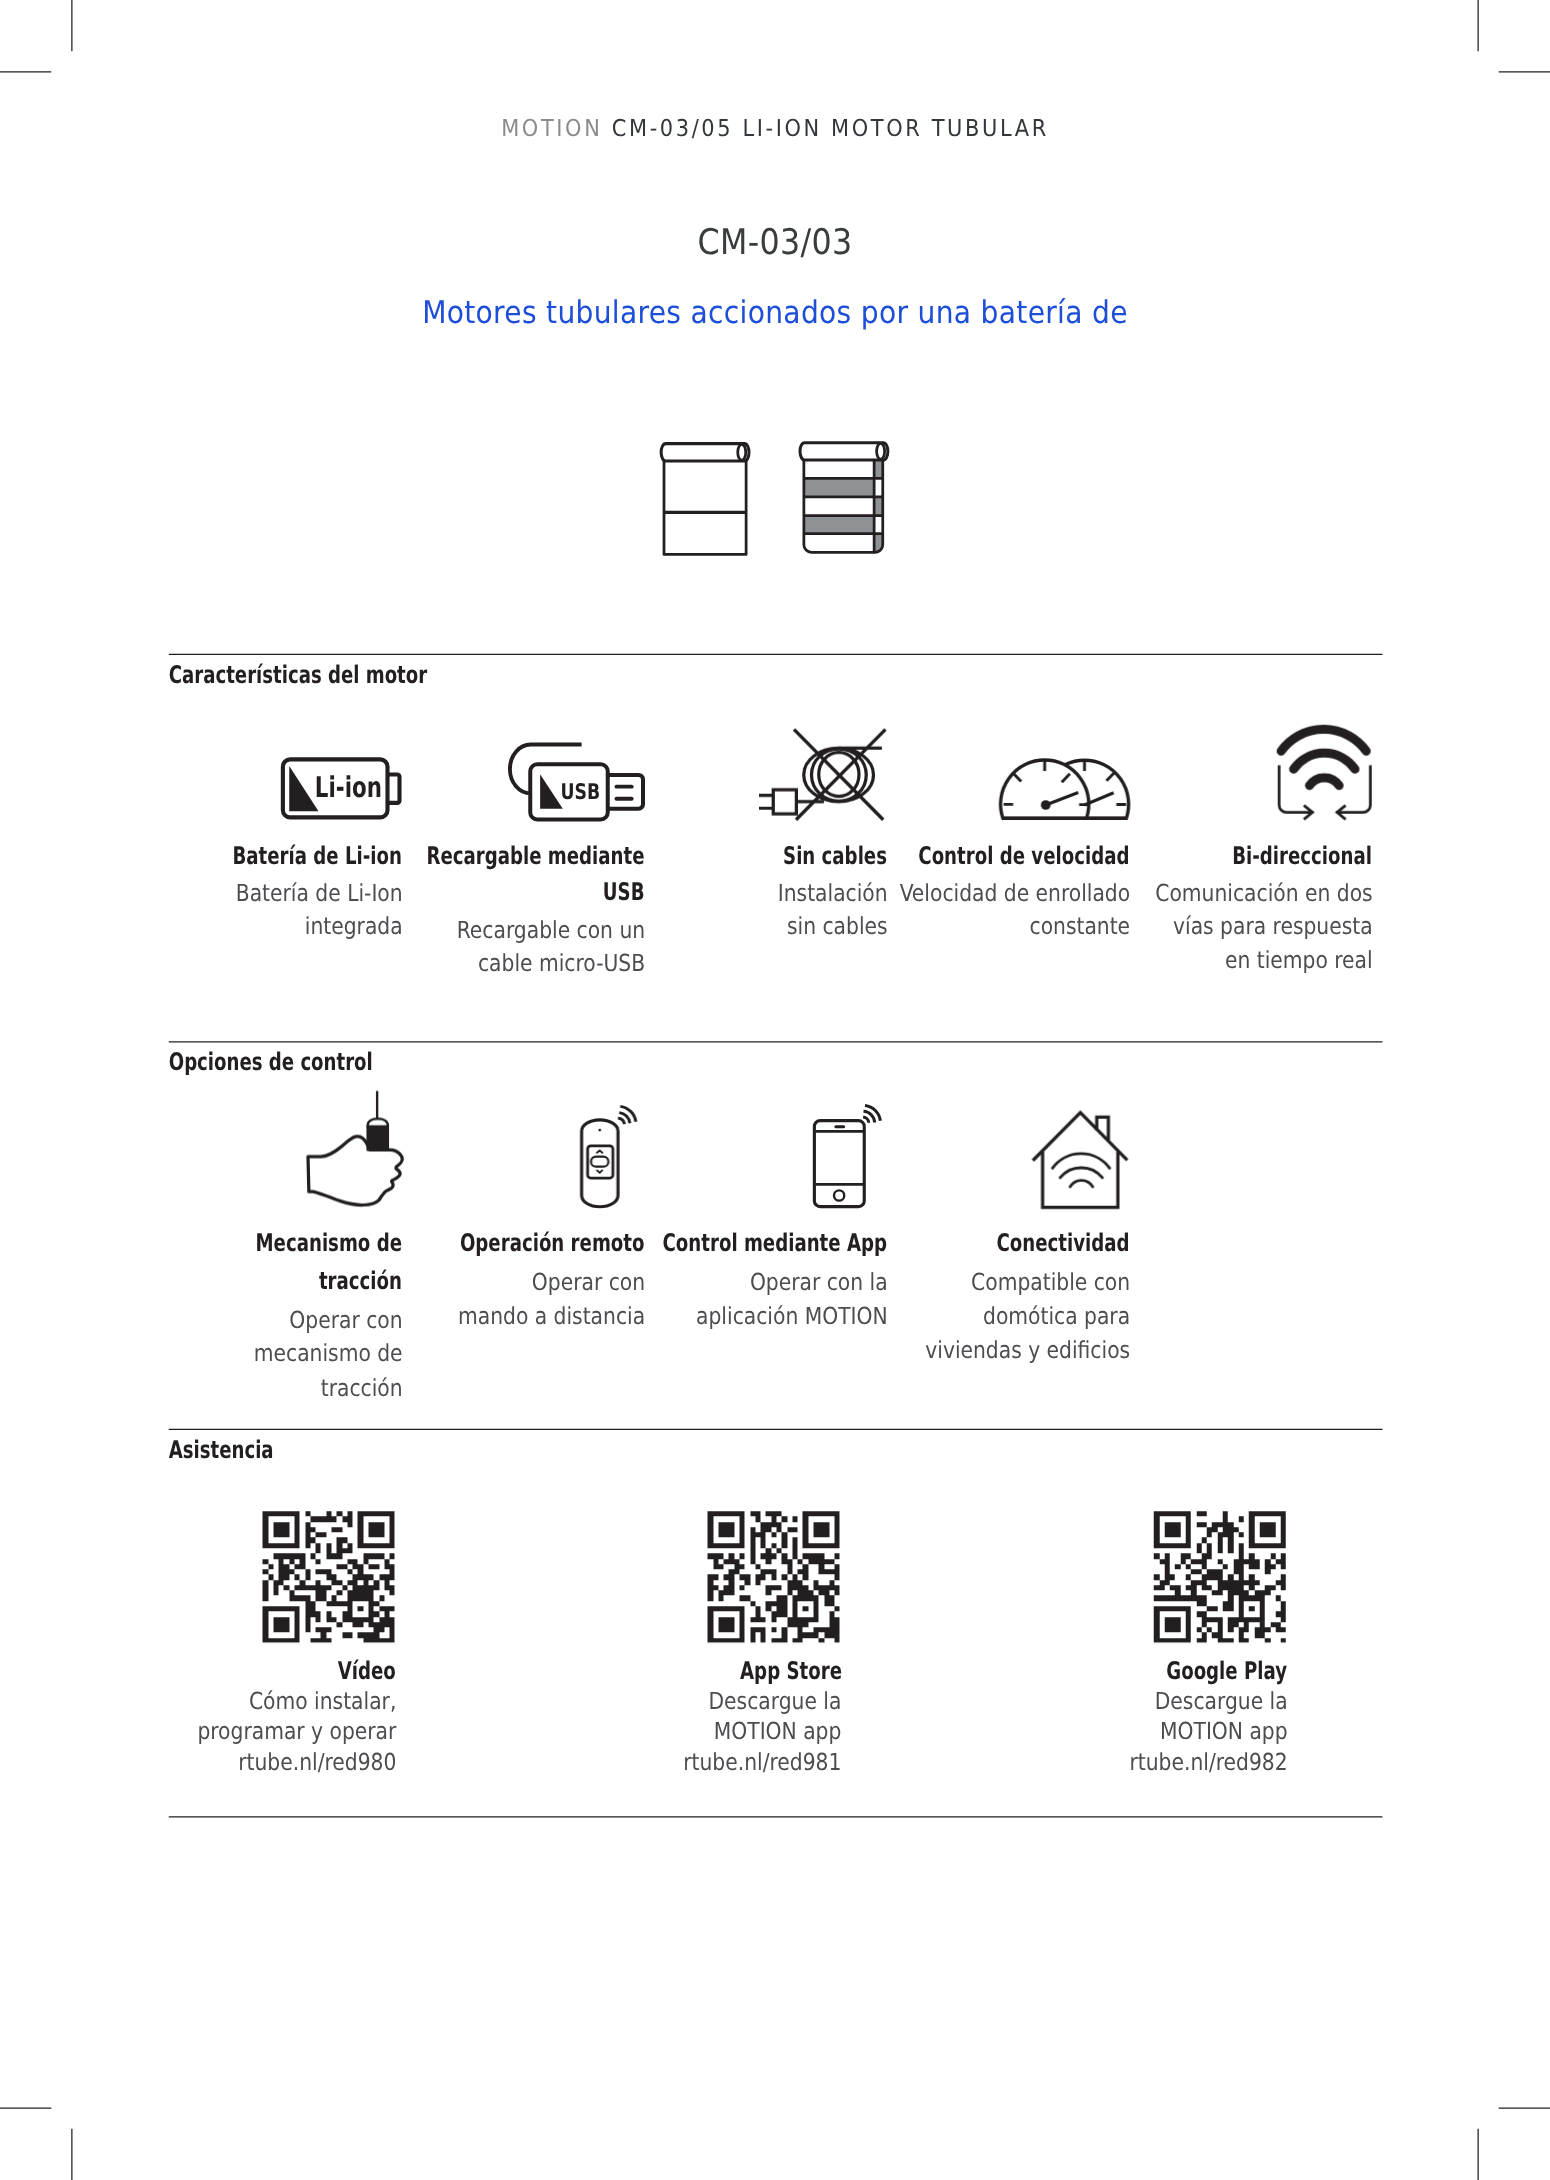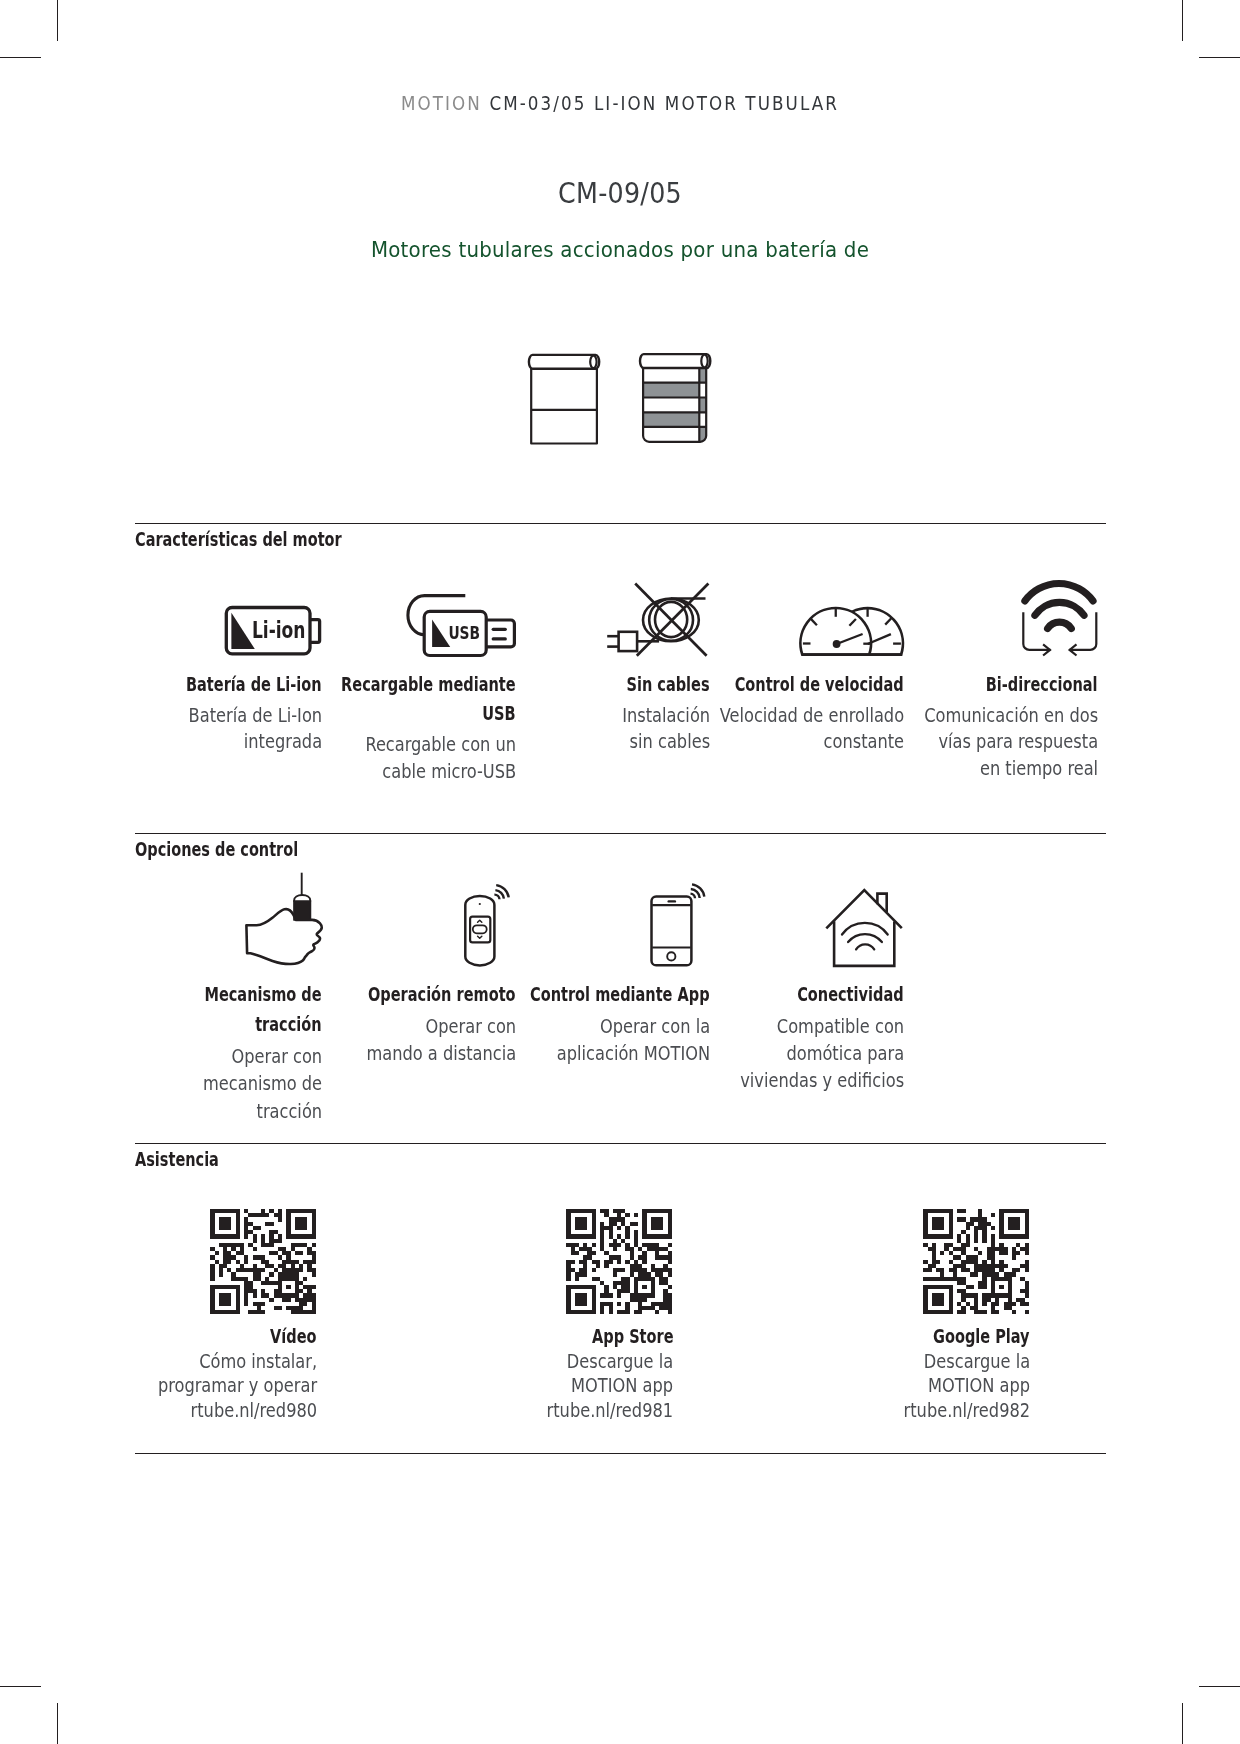--- a/index.html
+++ b/index.html
@@ -14,21 +14,21 @@
   
   .doc-header{position:absolute;left:0;top:94px;width:1240px;text-align:center;
       font-size:18.6px;letter-spacing:2.1px;line-height:20px;white-space:nowrap;}
   .doc-header .brand{color:#8b8b8b;font-weight:400;}
   .doc-header .hdr-title{color:#33363a;font-weight:400;}
 
   
   .product-code{position:absolute;left:0;top:179px;width:1240px;text-align:center;
       font-size:28.2px;line-height:30px;color:#3a3d40;font-weight:400;letter-spacing:.25px;}
   .product-desc{position:absolute;left:0;top:232px;width:1240px;text-align:center;
-      font-size:22px;line-height:35.8px;color:#14532d;font-weight:400;letter-spacing:.25px;}
+      font-size:25px;line-height:35.8px;color:#1d4ed8;font-weight:400;letter-spacing:.25px;}
 
   
   .section-rule{position:absolute;left:135px;width:970.6px;height:1.3px;background:#231f20;}
   .section-title{position:absolute;left:135px;font-size:19.4px;line-height:24px;
       font-weight:700;color:#231f20;white-space:nowrap;
       transform:scaleX(.831);transform-origin:left top;}
   .card{position:absolute;text-align:right;}
   .card-title{position:absolute;right:0;width:234.6px;font-size:19.4px;line-height:29.6px;
       font-weight:700;color:#231f20;text-align:right;
       transform:scaleX(.833);transform-origin:right top;}
@@ -51,21 +51,21 @@
   <div class="cropmark" style="left:0;top:57px;width:41px;height:1.2px;"></div>
   <div class="cropmark" style="left:1182px;top:0;width:1.2px;height:41px;"></div>
   <div class="cropmark" style="left:1199px;top:57px;width:41px;height:1.2px;"></div>
   <div class="cropmark" style="left:57px;top:1703px;width:1.2px;height:41px;"></div>
   <div class="cropmark" style="left:0;top:1686px;width:41px;height:1.2px;"></div>
   <div class="cropmark" style="left:1182px;top:1703px;width:1.2px;height:41px;"></div>
   <div class="cropmark" style="left:1199px;top:1686px;width:41px;height:1.2px;"></div>
 
   <div class="doc-header"><span class="brand">MOTION</span> <span class="hdr-title">CM-03/05 LI-ION MOTOR TUBULAR</span></div>
 
-  <div class="product-code">CM-09/05</div>
+  <div class="product-code">CM-03/03</div>
   <div class="product-desc"><span>Motores tubulares accionados por una batería de</span><br></div>
 
   <div class="section-rule" style="top:522.7px;"></div>
   <div class="section-title" style="top:527.5px;">Características del motor</div>
 
   <div class="card" style="left:128px;top:669.8px;width:194px;">
     <div class="card-title" style="top:0;"><span>Batería de Li-ion</span></div>
     <div class="card-desc" style="top:32.8px;"><span>Batería de Li-Ion</span><br><span>integrada</span></div>
   </div>
   <div class="card" style="left:322px;top:669.8px;width:194px;">

